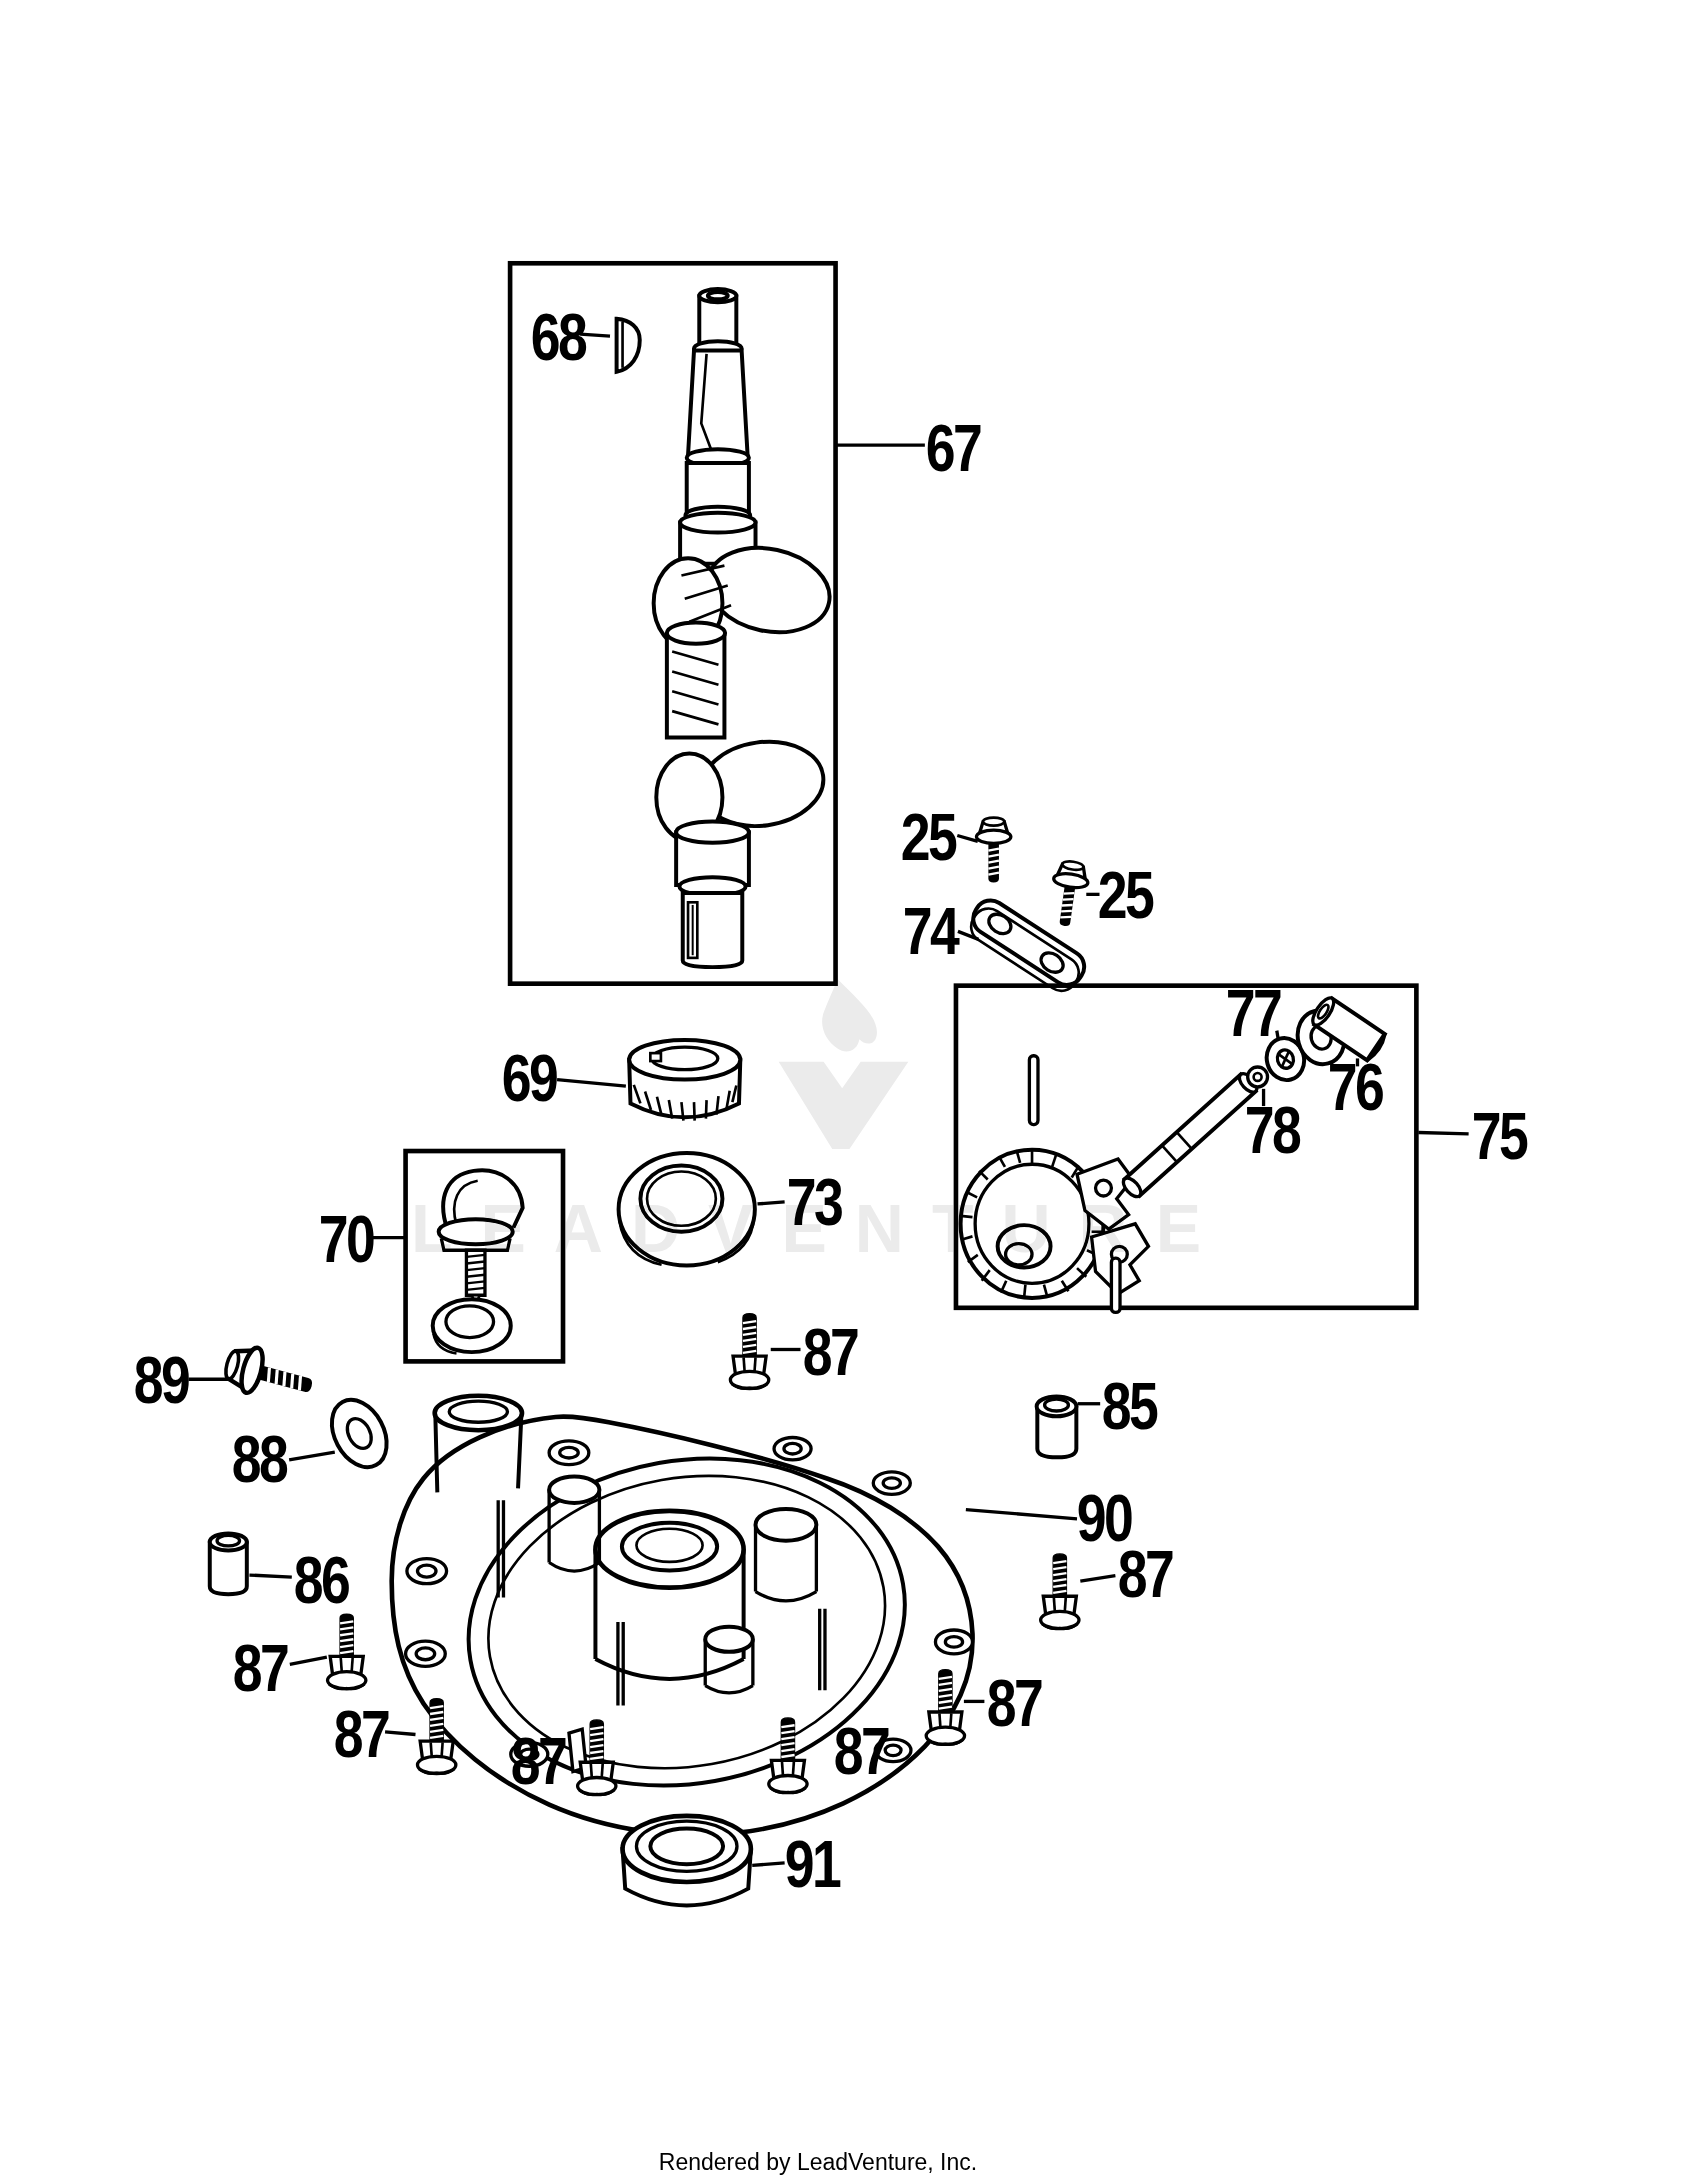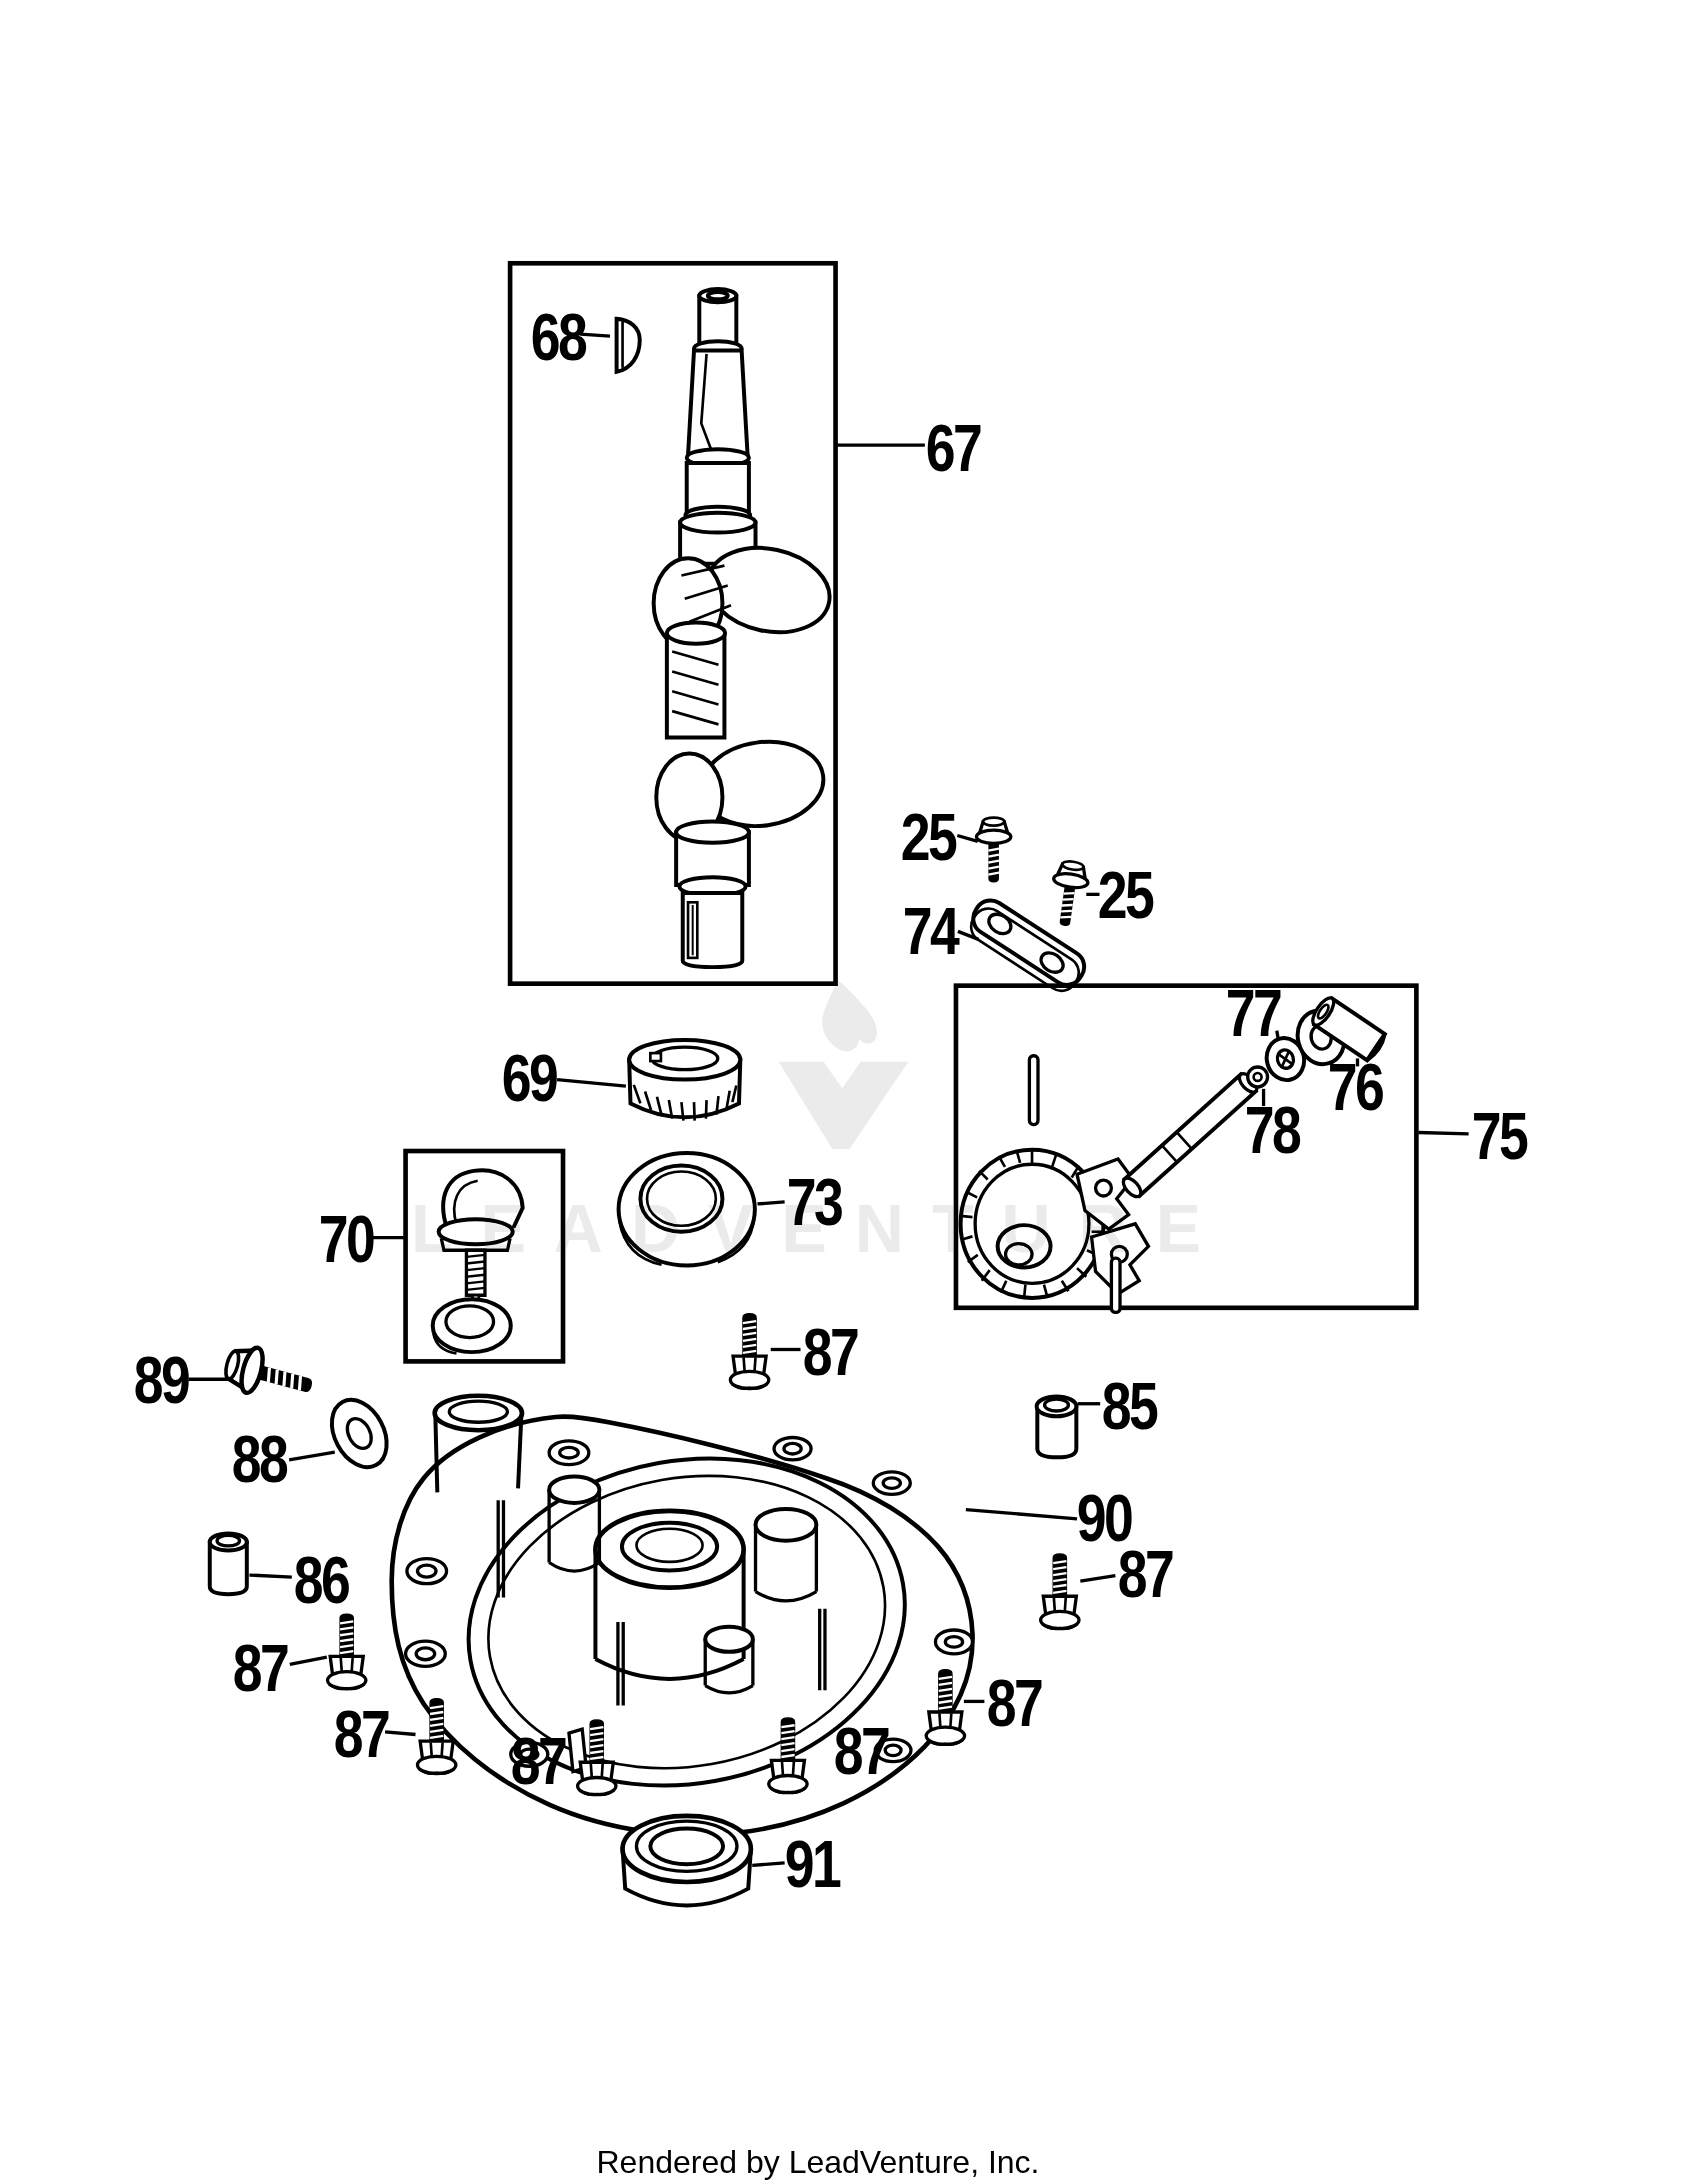--- a/index.html
+++ b/index.html
@@ -7,21 +7,21 @@
         font-family:"Liberation Sans",sans-serif;}
   .diagram-svg{position:absolute;left:0;top:0;z-index:1;}
   .watermark{position:absolute;left:0;top:0;width:1687px;height:2183px;z-index:2;
              mix-blend-mode:darken;pointer-events:none;}
   .wm-text{position:absolute;left:820px;top:1228px;transform:translate(-50%,-50%);
            font-weight:bold;font-size:68px;letter-spacing:28px;color:#ebebeb;white-space:nowrap;}
   .labels{position:absolute;left:0;top:0;width:1687px;height:2183px;z-index:3;border-radius:7px;}
   .lbl{position:absolute;transform:translate(-50%,-50%) scaleX(0.8);
        font-weight:bold;font-size:67px;letter-spacing:-3.3px;color:#000;line-height:1;white-space:nowrap;}
   .footer{position:absolute;left:818px;top:2162px;transform:translate(-50%,-50%);
-          font-size:32px;color:#000;white-space:nowrap;}
+          font-size:23px;color:#000;white-space:nowrap;}
 </style>
 </head>
 <body>
 
 <div class="page">
 
   <svg class="diagram-svg" width="1687" height="2183" viewBox="0 0 2550 3300">
     <defs>
 
       <g id="bolt87">

